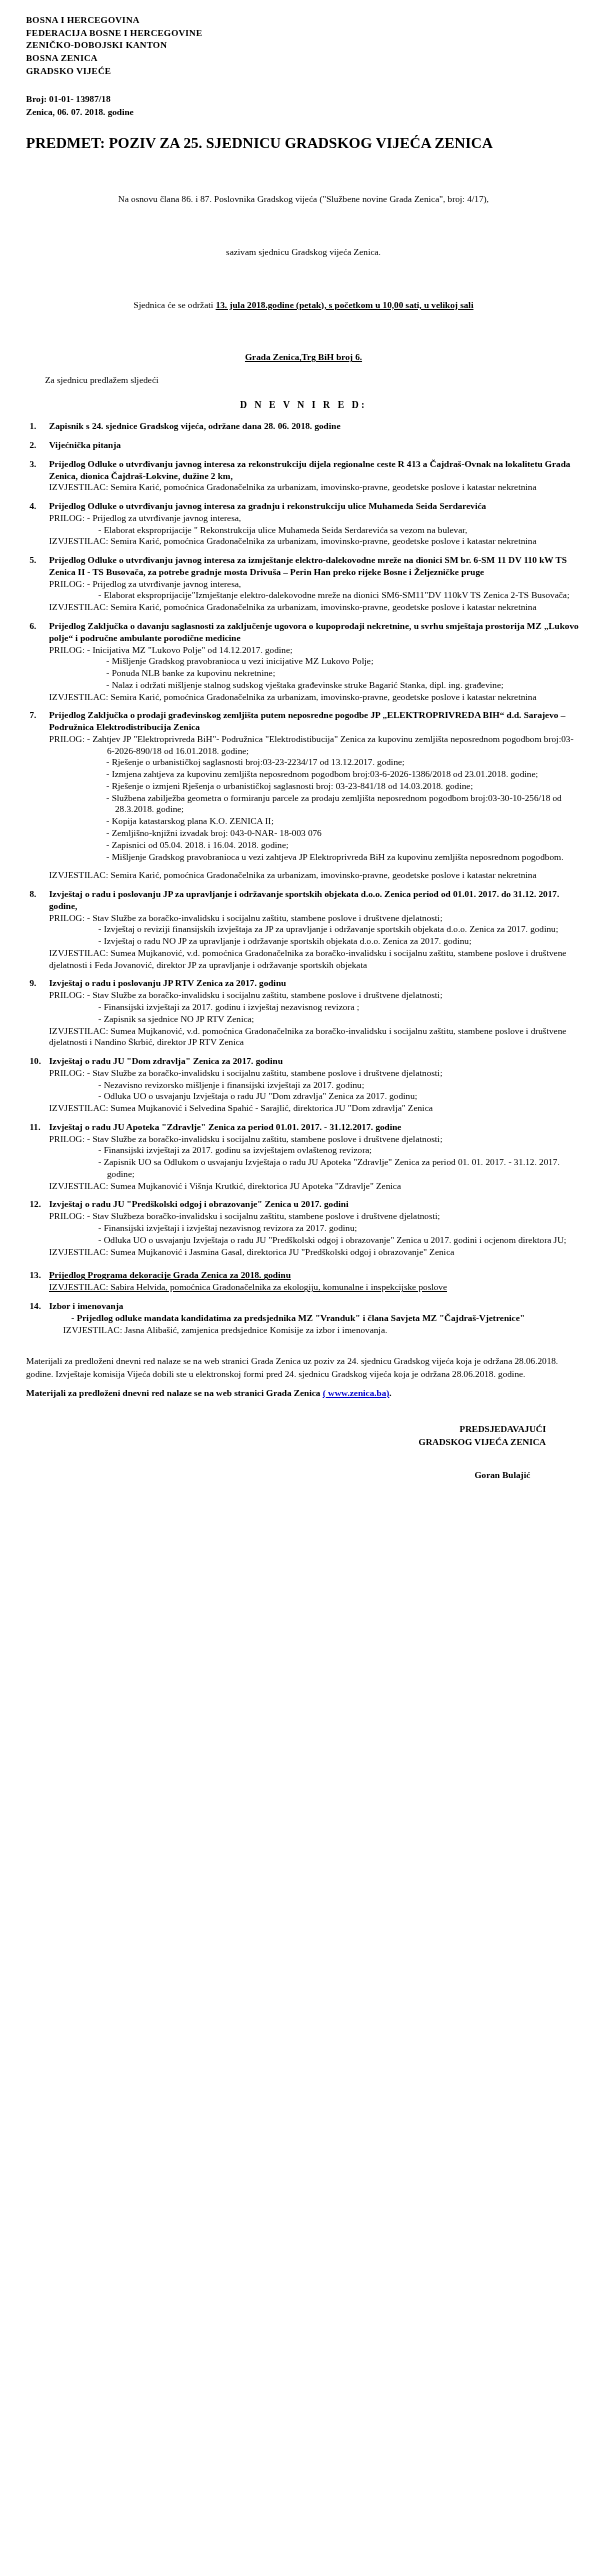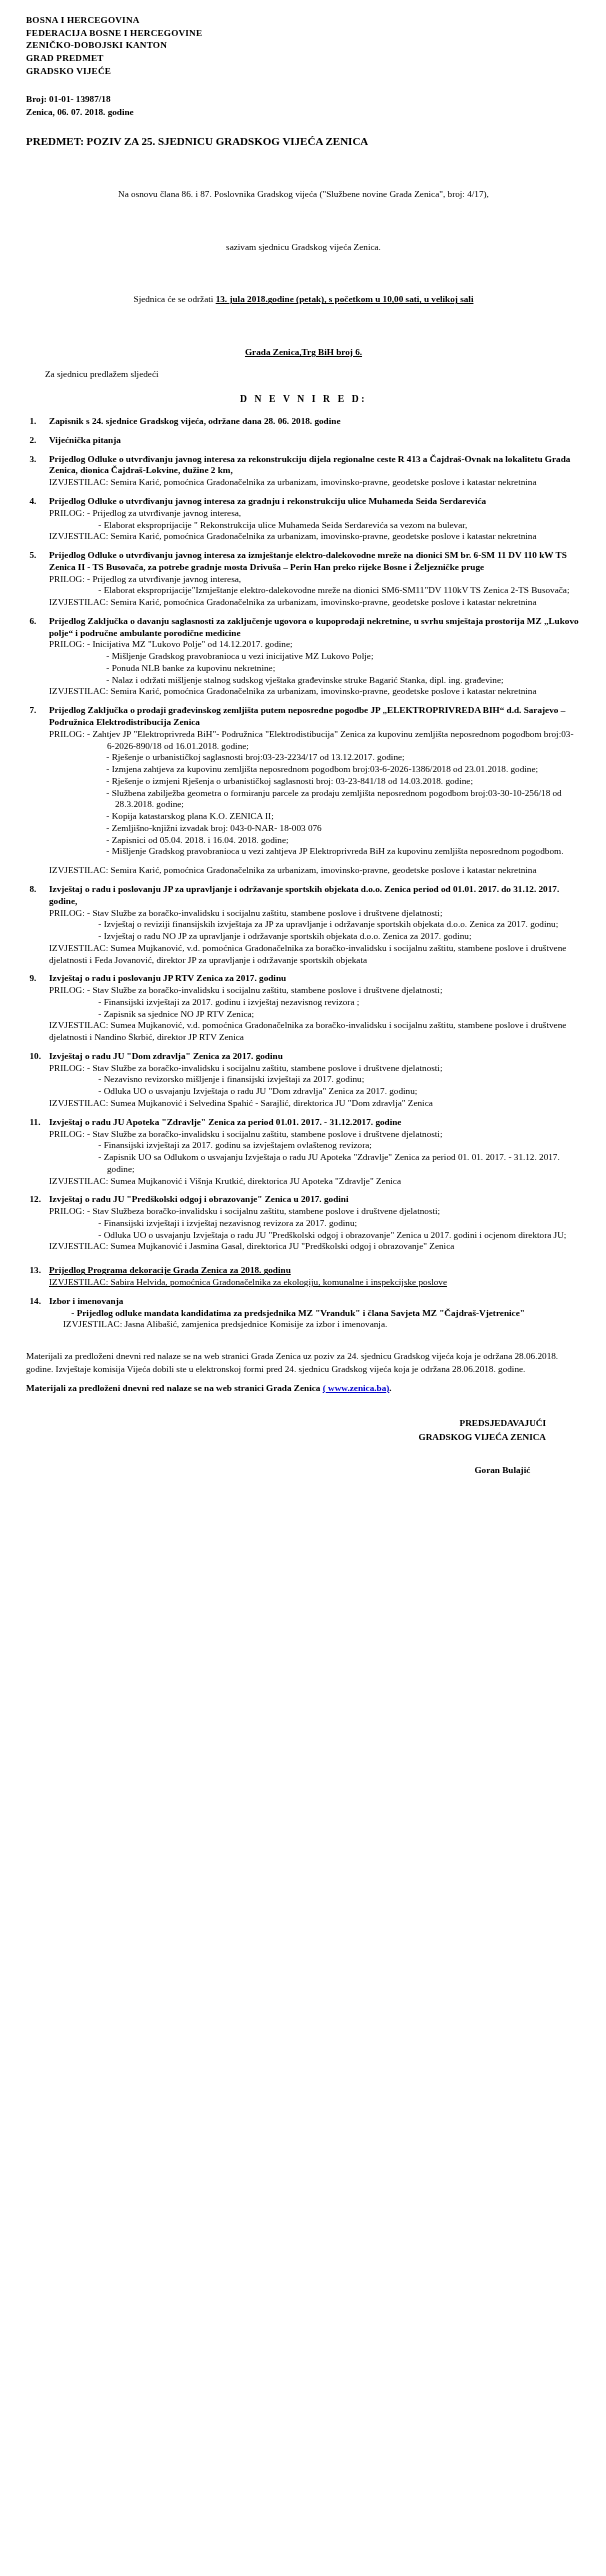--- a/index.html
+++ b/index.html
@@ -28,21 +28,21 @@
   }
   .header div { white-space: nowrap; }
   .meta {
     font-weight: bold;
     font-size: 9.2px;
     line-height: 1.45;
     margin-bottom: 14px;
   }
   .subject {
     font-weight: bold;
-    font-size: 11px;
+    font-size: 15px;
     margin-bottom: 12.2px;
   }
   .para {
     margin-bottom: 3.5px;
     text-align: center;
     margin-top: 41px;
   }
   u { text-decoration: underline; }
   .b { font-weight: bold; }
   .proposes {
@@ -117,21 +117,21 @@
 </style>
 </head>
 <body>
 
 <div class="page">
 
   <div class="header">
     <div>BOSNA I HERCEGOVINA</div>
     <div>FEDERACIJA BOSNE I HERCEGOVINE</div>
     <div>ZENIČKO-DOBOJSKI KANTON</div>
-    <div>GRAD PREDMET</div>
+    <div>BOSNA ZENICA</div>
     <div>GRADSKO VIJEĆE</div>
   </div>
 
   <div class="meta">
     <div>Broj: 01-01- 13987/18</div>
     <div>Zenica, 06. 07. 2018. godine</div>
   </div>
 
   <div class="subject">PREDMET: POZIV ZA 25. SJEDNICU GRADSKOG  VIJEĆA  ZENICA</div>
 

